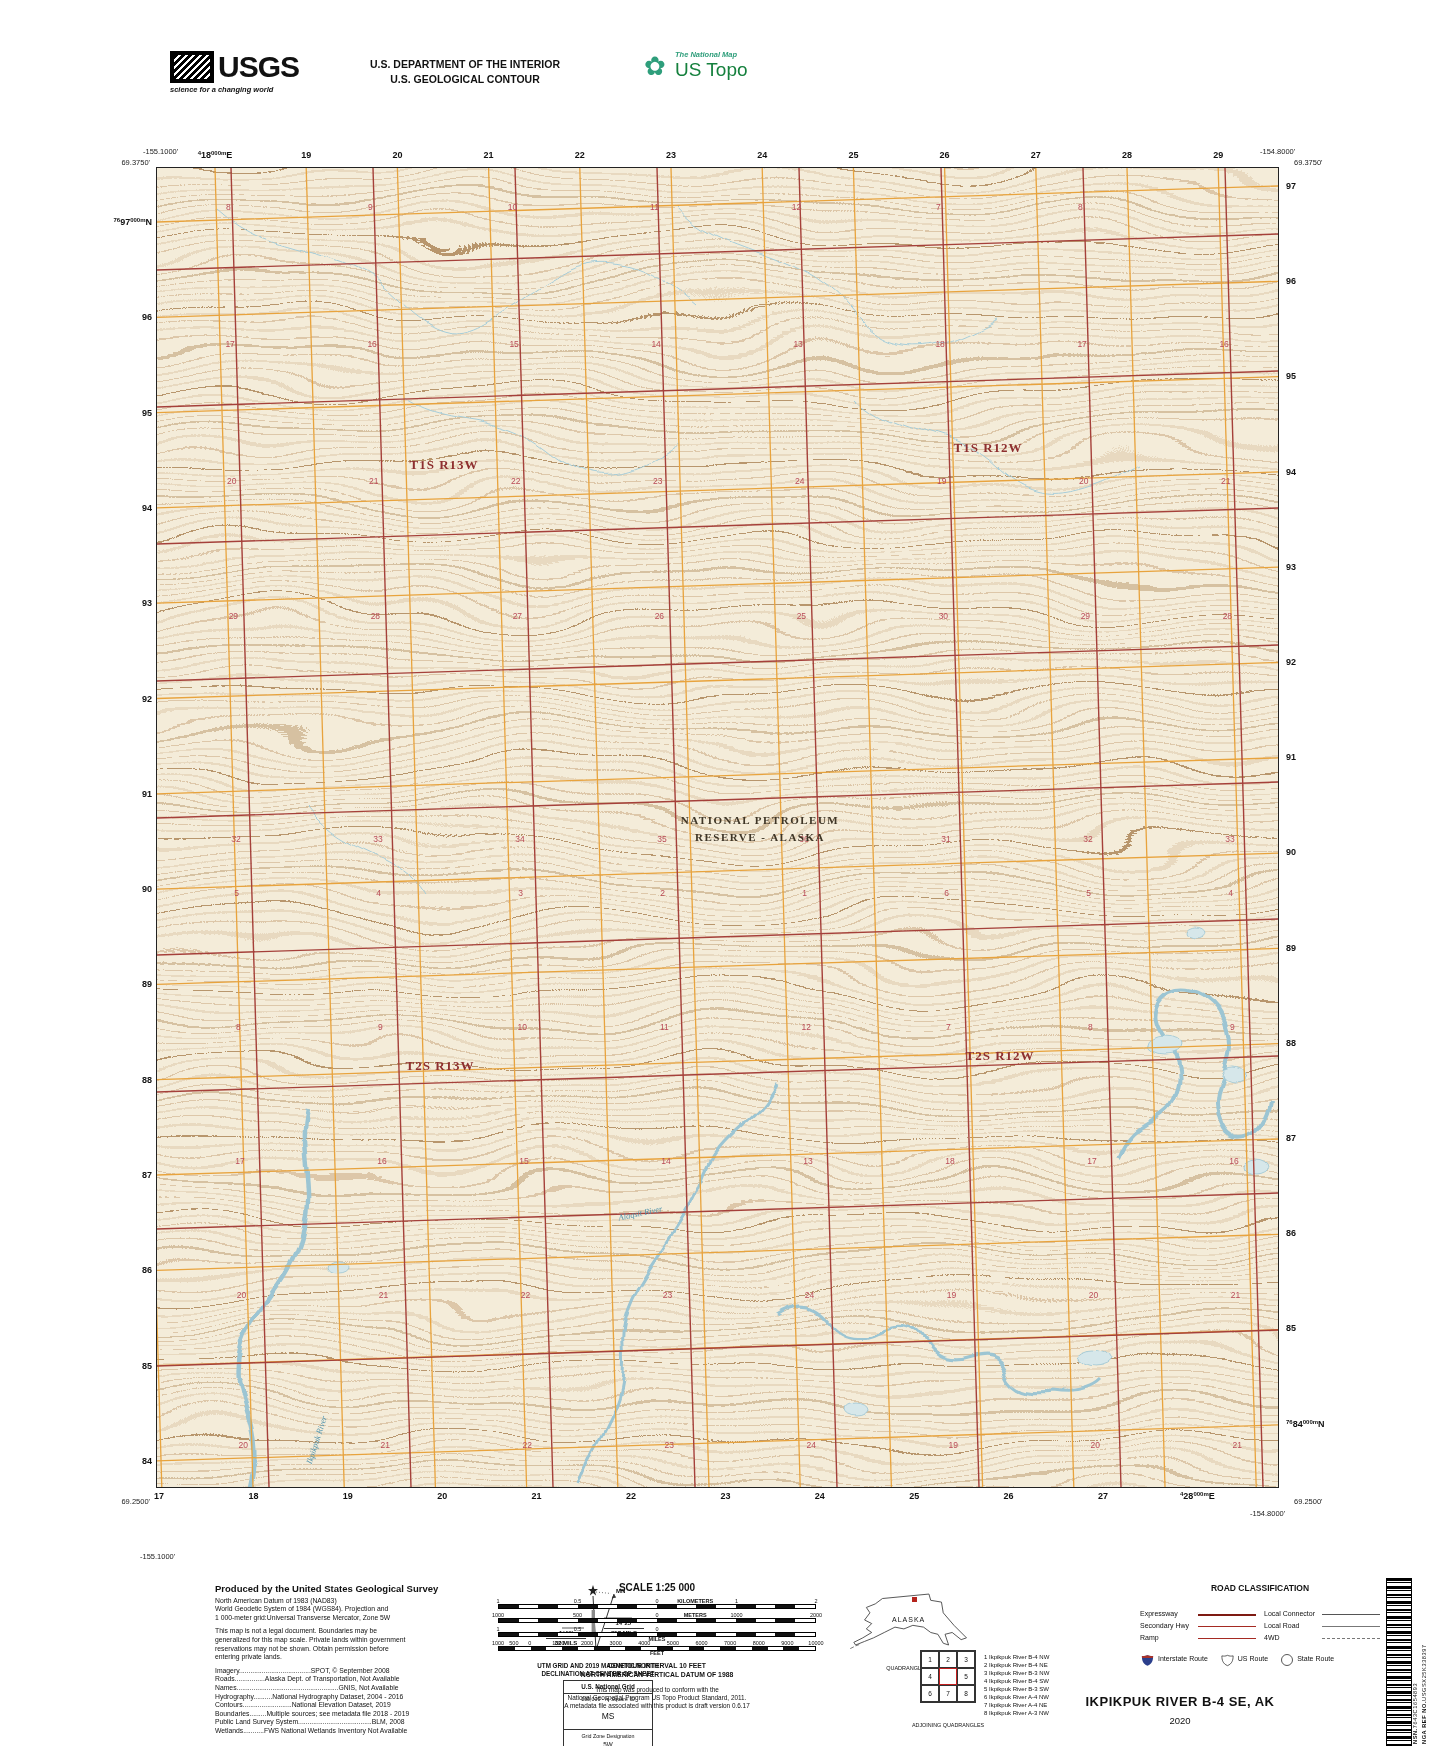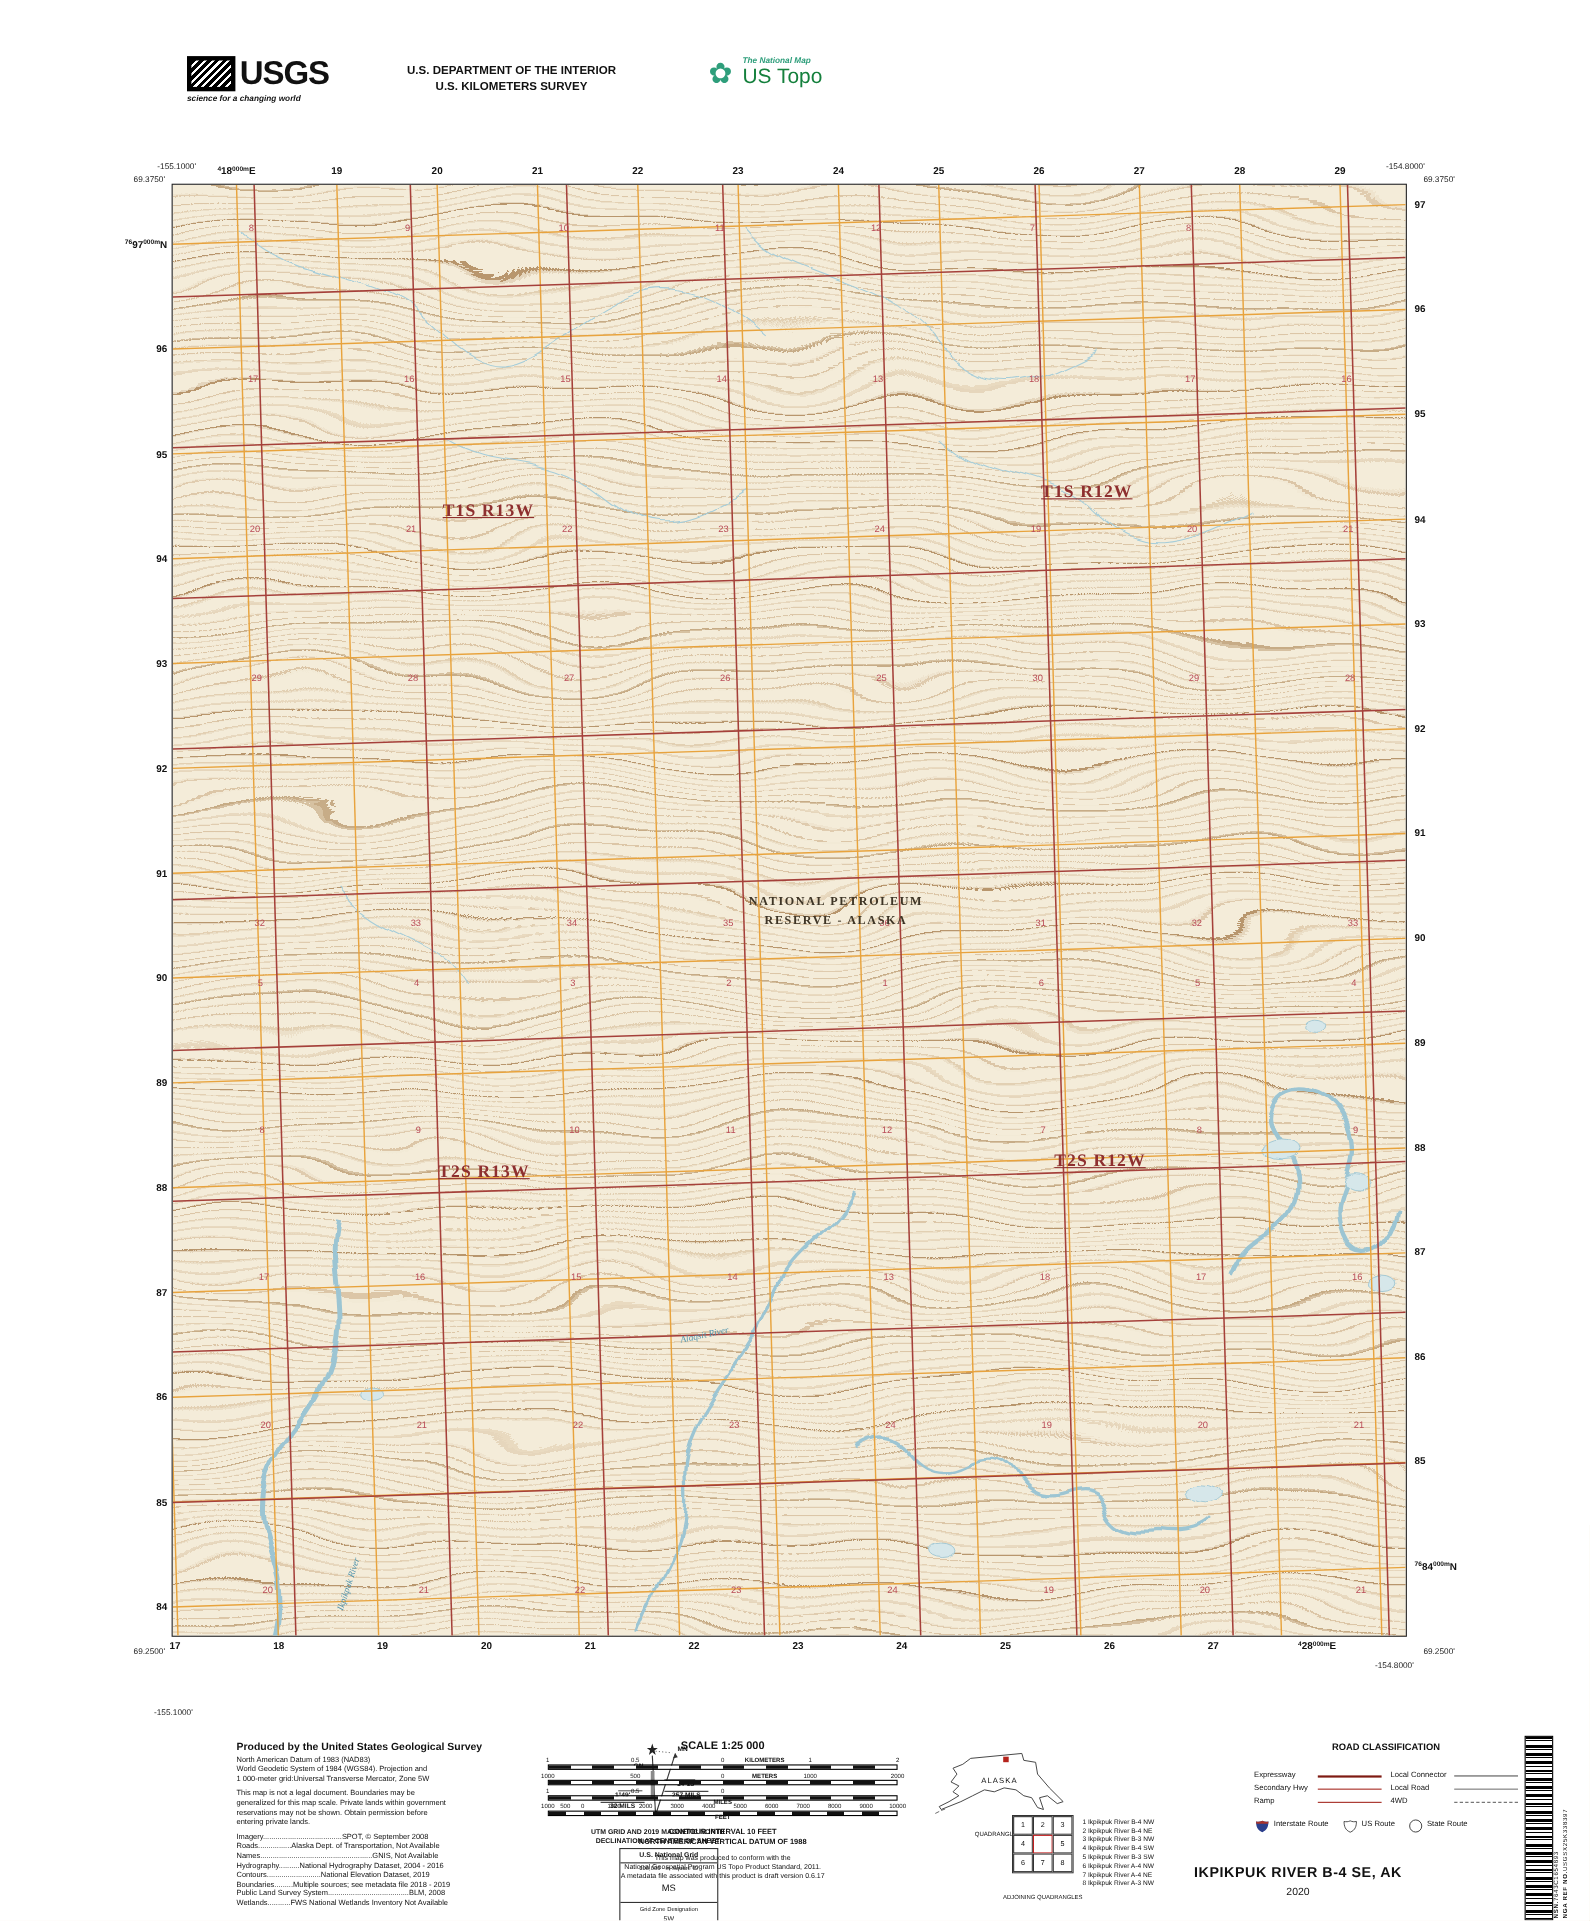--- a/index.html
+++ b/index.html
@@ -29,21 +29,21 @@
   .map-frame svg{position:absolute;left:0;top:0;}
   .gl{position:absolute;font-weight:bold;font-size:9px;color:#111;white-space:nowrap;}
   .gl.t,.gl.b{transform:translateX(-50%);}
   .gl.l{transform:translate(-100%,-50%);}
   .gl.r{transform:translateY(-50%);}
   .gl .sup{font-size:6px;position:relative;top:-3px;}
   .coord{position:absolute;font-size:7.5px;color:#222;white-space:nowrap;}
   .coord.ra{transform:translateX(-100%);}
   .sec{position:absolute;transform:translate(-50%,-50%);font-size:8.5px;color:#b94a56;}
   .twp{position:absolute;transform:translate(-50%,-50%);font-family:"Liberation Serif",serif;
-    font-weight:bold;font-size:16px;letter-spacing:1px;color:#8e2f2f;white-space:nowrap;text-decoration:underline;}
+    font-weight:bold;font-size:13px;letter-spacing:1px;color:#8e2f2f;white-space:nowrap;}
   .npra{position:absolute;left:640px;top:812px;width:240px;text-align:center;
     font-family:"Liberation Serif",serif;font-weight:bold;font-size:11px;letter-spacing:1.5px;
     color:#3e3526;line-height:17px;}
   .riv{position:absolute;font-family:"Liberation Serif",serif;font-style:italic;
     font-size:8.5px;color:#4f93ad;white-space:nowrap;}
   .riv.sw{left:304px;top:1462px;transform:rotate(-72deg);transform-origin:left top;}
   .riv.sc{left:618px;top:1208px;transform:rotate(-12deg);}
   
   .foot{position:absolute;font-size:6.8px;line-height:8.6px;color:#111;}
   .credits{left:215px;top:1585px;width:290px;}
@@ -118,21 +118,21 @@
     <div class="usgs-row">
       <div class="usgs-mark">
           <span></span>
         </div>
       <div class="usgs-word">USGS</div>
     </div>
     <div class="usgs-tag">science for a changing world</div>
   </div>
   <div class="dept-block">
     <div>U.S. DEPARTMENT OF THE INTERIOR</div>
-    <div>U.S. KILOMETERS SURVEY</div>
+    <div>U.S. GEOLOGICAL CONTOUR</div>
   </div>
   <div class="ustopo-block">
     <div class="ntm-icon">✿</div>
     <div class="ntm-col">
       <div class="ntm">The National Map</div>
       <div class="ust">US Topo</div>
     </div>
   </div>
 
   <div class="map-frame">

